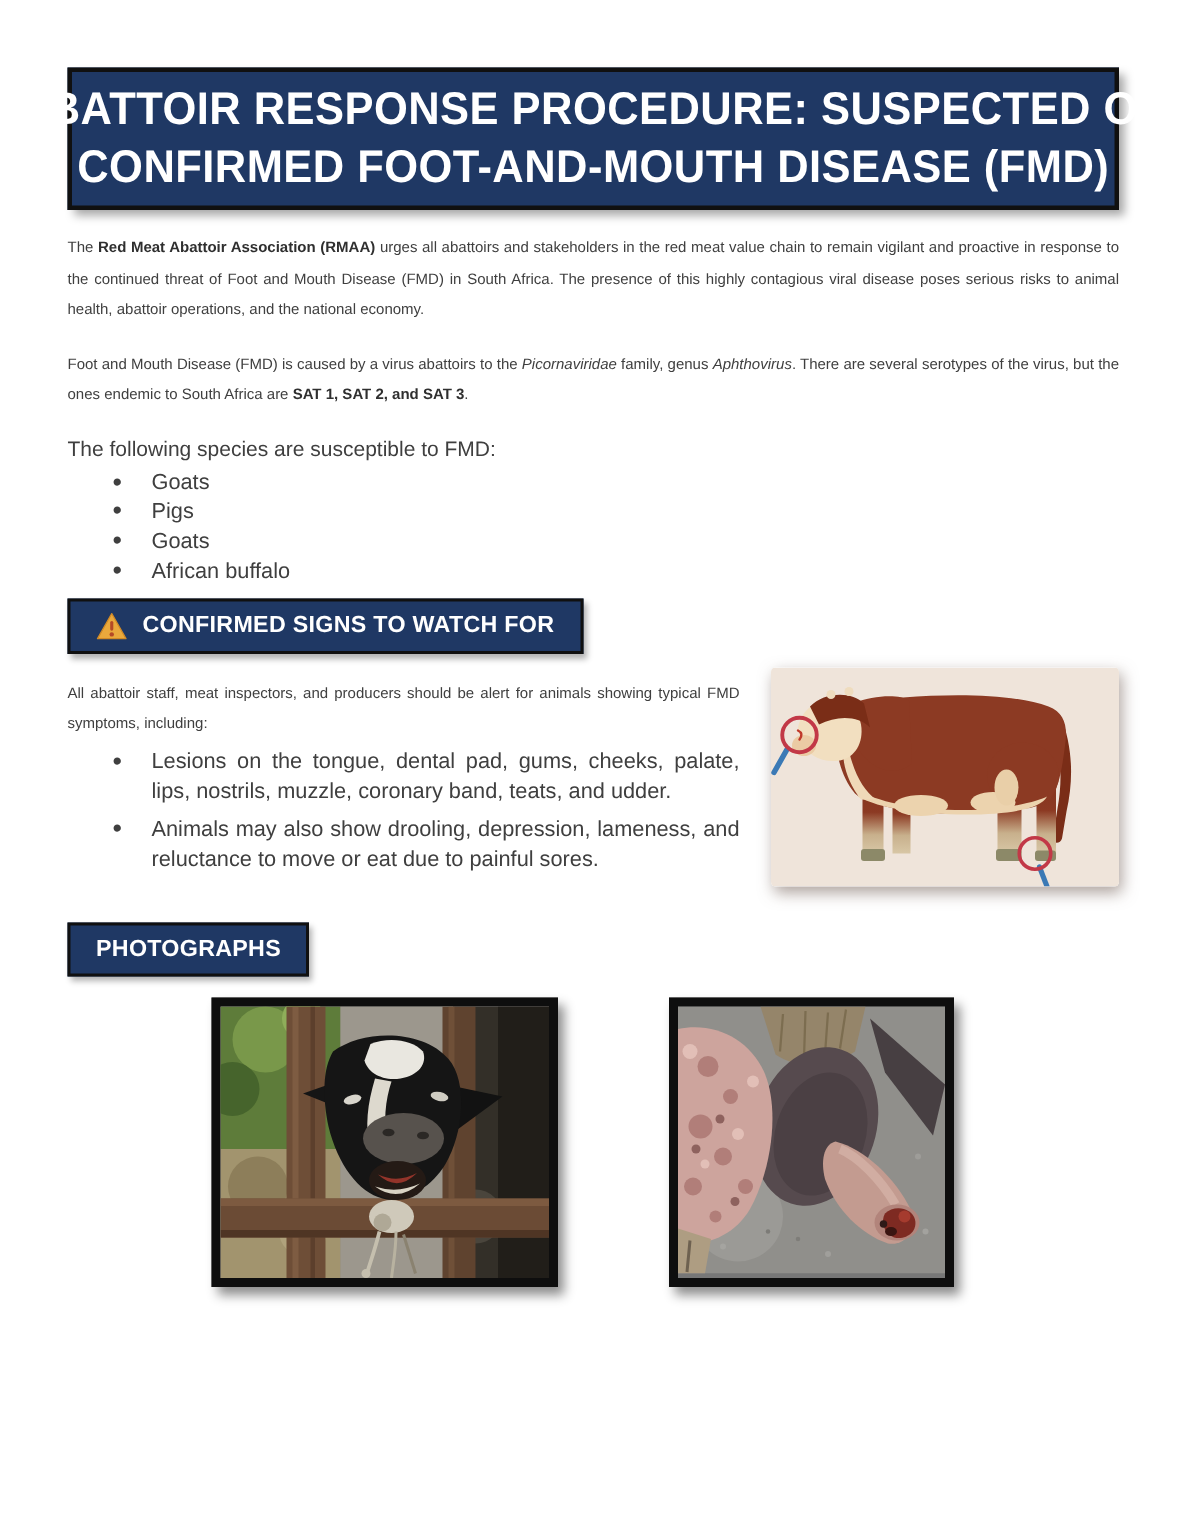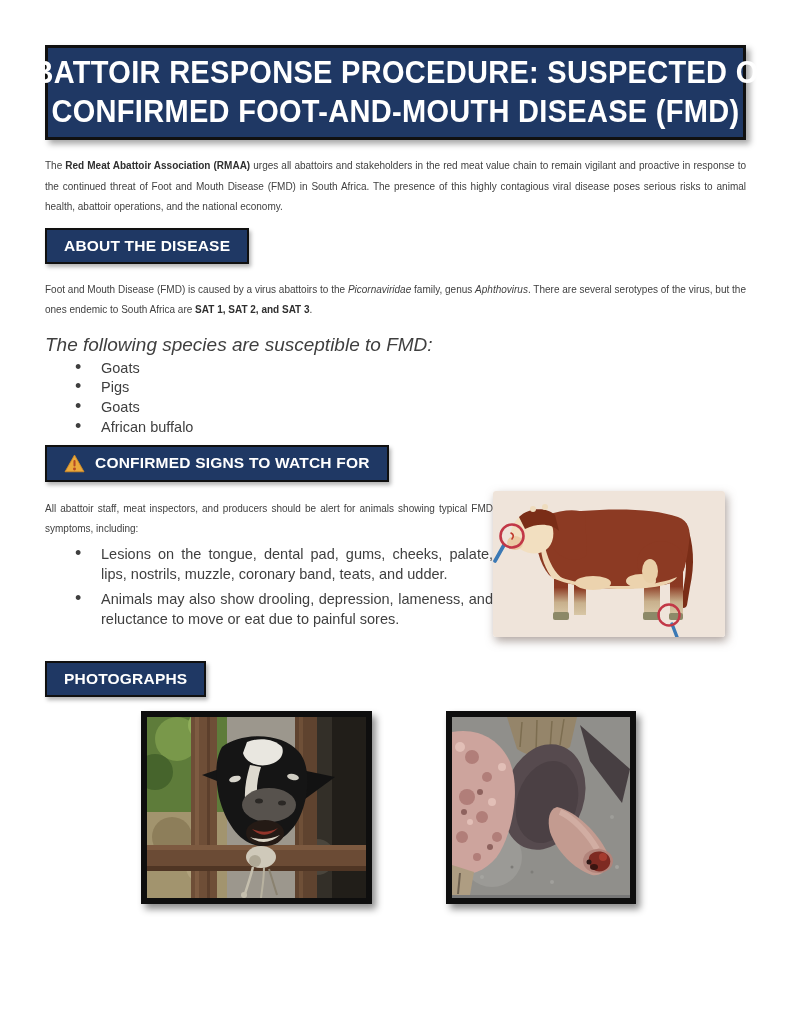--- a/index.html
+++ b/index.html
@@ -27,27 +27,27 @@
   .badge {
     display:inline-flex; align-items:center; gap:10px;
     margin:10px 0 0 45px; padding:7px 17px;
     background:#1F3864; border:2px solid #101010;
     box-shadow:2px 3px 4px rgba(0,0,0,.3);
     color:#ffffff; font-weight:700; font-size:15.5px; letter-spacing:.2px;
     white-space:nowrap;
   }
   .badge svg { display:block; }
   
-  .species-intro { margin:14px 45px 0 45px; font-size:19px; line-height:20px;font-style:italic; }
+  .species-intro { margin:14px 45px 0 45px; font-size:14px; line-height:20px; }
   ul.plain { list-style:none; margin:4px 45px 0 45px; padding:0 0 0 30px; font-size:14.5px; }
   ul.plain li { position:relative; padding-left:26px; line-height:18.8px; margin-top:1px; }
   ul.plain li::before { content:"\2022"; position:absolute; left:0; top:-1px; font-size:18px; color:#3f3f3f; }
   
   .clinical-row {
-    display:flex; align-items:flex-start;
+    display:flex; justify-content:space-between; align-items:flex-start;
     margin:9px 45px 0 45px;
   }
   .clinical-text { width:448px; }
   .clinical-text .para { margin:8px 0 0 0; }
   .clinical-text ul.plain { margin:2px 0 0 0; padding-left:30px; }
   .clinical-text ul.plain li { line-height:20.5px; margin-top:4px; text-align:justify; }
   .cow-fig {
     width:232px; height:146px; margin:0; flex-shrink:0; border-radius:3px;
     box-shadow:2px 4px 10px rgba(110,90,80,.55); overflow:hidden;
   }
@@ -69,23 +69,20 @@
   
   <header class="banner">
     <div class="line">ABATTOIR RESPONSE PROCEDURE: SUSPECTED OR</div>
     <div class="line">CONFIRMED FOOT-AND-MOUTH DISEASE (FMD)</div>
   </header>
 
   
   <p class="para"><span>The </span><b>Red Meat Abattoir Association (RMAA)</b><span> urges all abattoirs and stakeholders in the red meat value chain to remain vigilant and proactive in response to the continued threat of Foot and Mouth Disease (FMD) in South Africa. The presence of this highly contagious viral disease poses serious risks to animal health, abattoir operations, and the national economy.</span></p>
 
   
-  <div class="badge">
-    <span>ABOUT THE DISEASE</span>
-  </div>
 
   <p class="para"><span>Foot and Mouth Disease (FMD) is caused by a virus abattoirs to the </span><i>Picornaviridae</i><span> family, genus </span><i>Aphthovirus</i><span>. There are several serotypes of the virus, but the ones endemic to South Africa are </span><b>SAT 1, SAT 2, and SAT 3</b><span>.</span></p>
 
   <p class="species-intro">The following species are susceptible to FMD:</p>
   <ul class="plain">
     <li>Goats</li>
     <li>Pigs</li>
     <li>Goats</li>
     <li>African buffalo</li>
   </ul>

